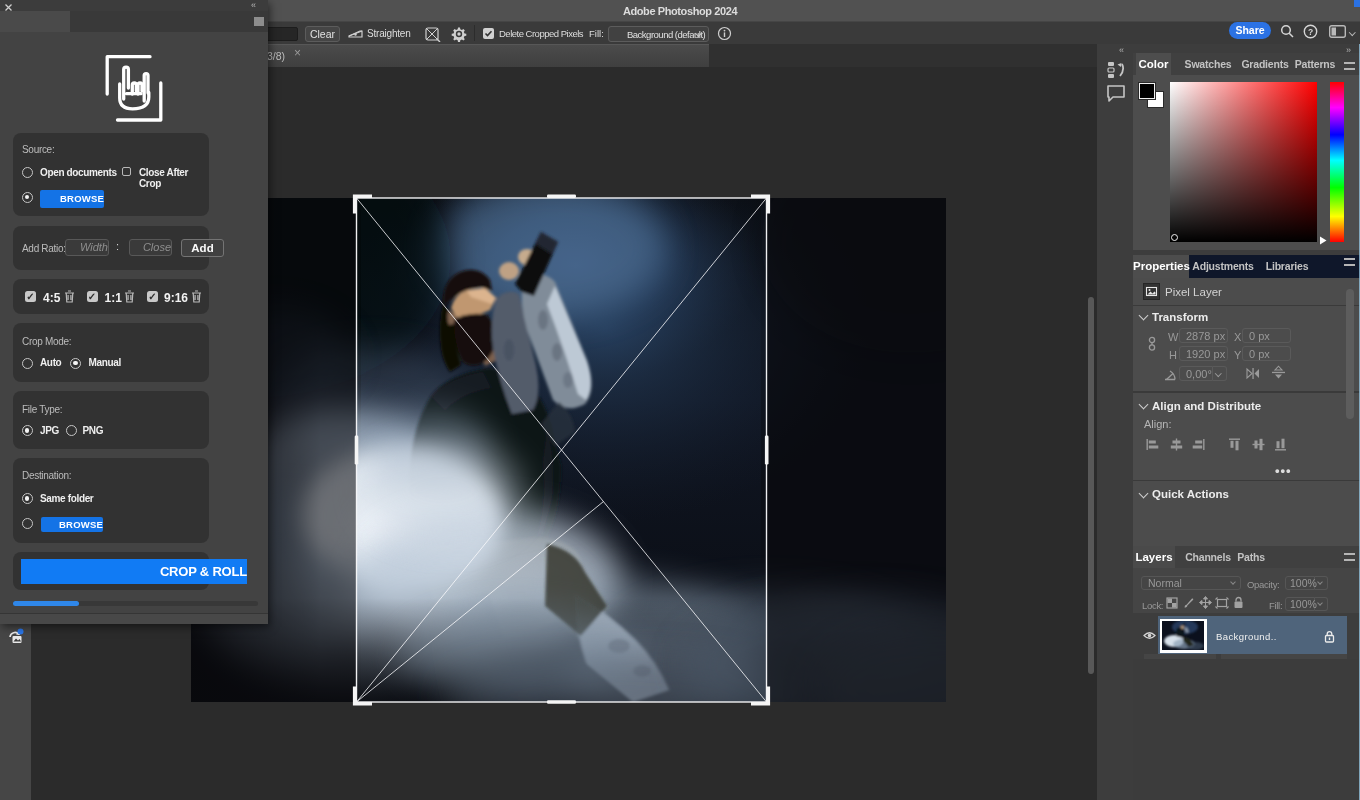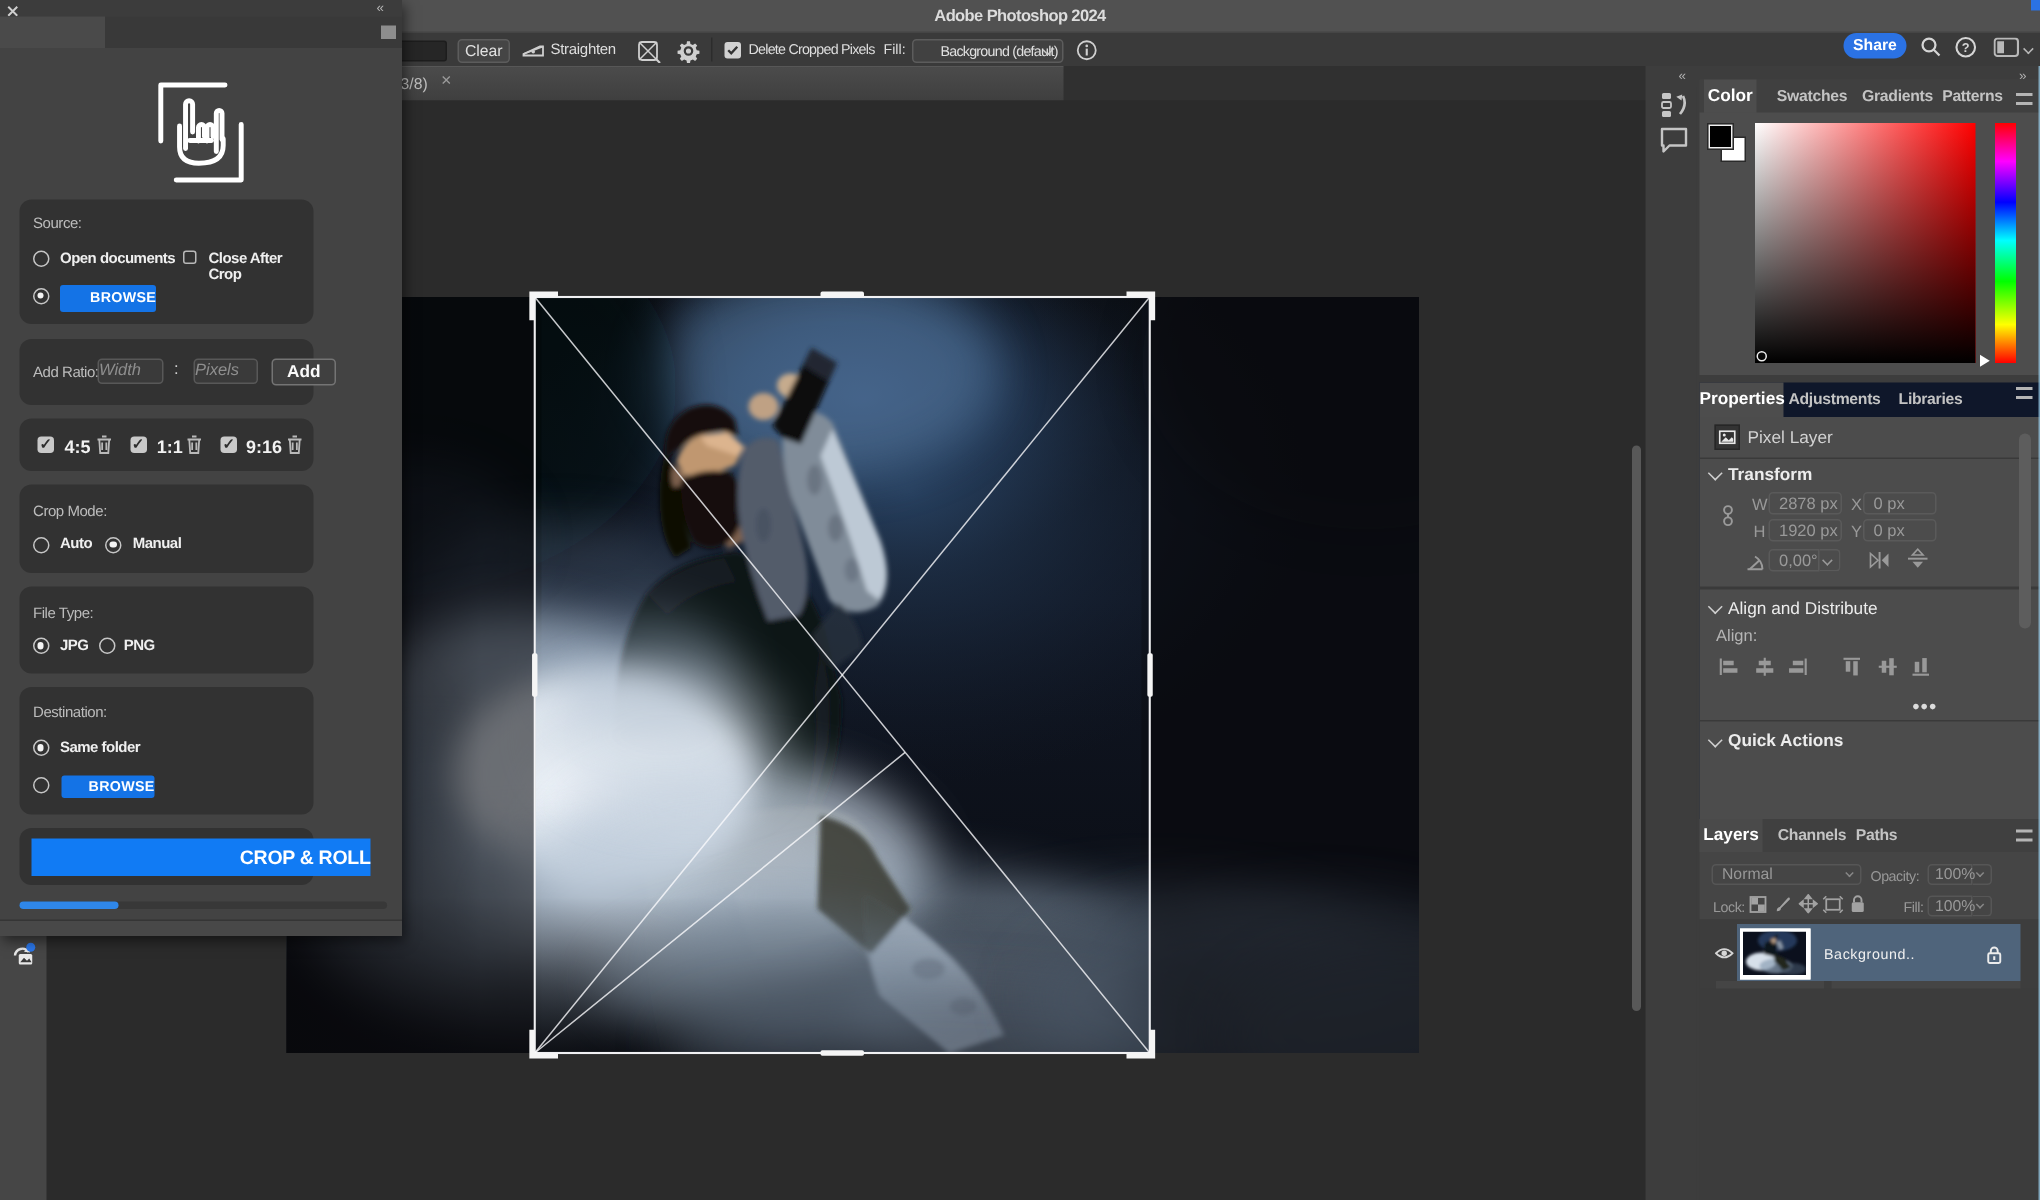--- a/index.html
+++ b/index.html
@@ -11,21 +11,21 @@
 #canvas{position:absolute;left:0;top:67px;width:1097px;height:733px;background:#2b2b2b}
 #leftstrip{position:absolute;left:0;top:622px;width:31px;height:178px;background:#464646;border-top:1px solid #333}
 #dock{position:absolute;left:1097px;top:44px;width:263px;height:756px;background:#3d3d3d}
 .sect{position:absolute;left:13px;width:196px;background:#323232;border-radius:8px}
 .stitle{position:absolute;left:9px;color:#bcbcbc;font-size:10px;letter-spacing:-.3px}
 .slabel{color:#efefef;font-size:10px;font-weight:600;letter-spacing:-.35px}
 .radio{position:absolute;width:11px;height:11px;border:1.5px solid #c6c6c6;border-radius:50%}
 .radio.on:after{content:"";position:absolute;left:2.2px;top:2.2px;width:4.6px;height:4.6px;background:#f4f4f4;border-radius:50%}
 .bluebtn{position:absolute;background:#1583ea;color:#fff;font-weight:bold;text-align:right;border-radius:2px}
 .cbx{position:absolute;width:11px;height:11px;background:#c9c9c9;border-radius:2.5px;color:#2d2d2d;font-size:10px;font-weight:bold;line-height:11px;text-align:center}
-.inp{position:absolute;border:1.5px solid #585858;border-radius:3px;background:#3a3a3a;color:#8e8e8e;font-size:11px;font-style:italic;text-align:left}
+.inp{position:absolute;border:1.5px solid #585858;border-radius:3px;background:#3a3a3a;color:#8e8e8e;font-size:11px;font-style:italic;text-align:right}
 .ptab{position:absolute;top:0;height:100%;color:#c3c3c3;font-size:10.5px;font-weight:600;letter-spacing:-.2px;text-align:center}
 .field{position:absolute;border:1.5px solid #5a5a5a;border-radius:3px;color:#999;font-size:11px;line-height:12px;padding:1px 0 0 6px}
 .glabel{color:#999;font-size:11px}
 .chev{display:inline-block;width:7px;height:7px;border-right:1.5px solid #999;border-bottom:1.5px solid #999;transform:rotate(45deg)}
 </style></head>
 <body>
 <div id="app">
 <div id="titlebar">Adobe Photoshop 2024</div>
 <div id="optionsbar">
  <div class="abs" style="left:262px;top:5px;width:36px;height:14px;background:#262626;border:1px solid #1d1d1d;border-radius:2px"></div>
@@ -308,21 +308,21 @@
           <path d="M14 2 L14 11 L9.5 6.5 Z" fill="#9a9a9a"></path>
         </svg>
   <svg class="abs" style="left:138px;top:110px" width="15" height="15" viewBox="0 0 15 15">
           <rect x="1" y="6.8" width="13" height="1.3" fill="#9a9a9a"></rect>
           <path d="M4 5 L11 5 L7.5 1.2 Z" fill="none" stroke="#9a9a9a" stroke-width="1.1"></path>
           <path d="M4 9.5 L11 9.5 L7.5 13.5 Z" fill="#9a9a9a"></path>
         </svg>
   <div class="abs" style="left:0;top:136px;width:227px;height:1.5px;background:#3a3a3a"></div>
   
   <span class="chev" style="position:absolute;left:7px;top:146px;border-color:#cfcfcf"></span>
-  <div class="abs" style="left:19px;top:144.5px;color:#ececec;font-size:11.5px;font-weight:normal">Align and Distribute</div>
+  <div class="abs" style="left:19px;top:144.5px;color:#ececec;font-size:11.5px;font-weight:bold">Align and Distribute</div>
   <div class="abs" style="left:11px;top:162.5px;color:#b5b5b5;font-size:11px">Align:</div>
   <g></g>
   <svg class="abs" style="left:13px;top:183px" width="13" height="13" viewBox="0 0 13 13">
           <rect x="0.5" y="1" width="1.4" height="11" fill="#999"></rect>
           <rect x="2.8" y="2.5" width="7" height="3" fill="#999"></rect>
           <rect x="2.8" y="7.5" width="9.5" height="3" fill="#999"></rect>
         </svg>
   <svg class="abs" style="left:37px;top:183px" width="13" height="13" viewBox="0 0 13 13">
           <rect x="5.8" y="0.5" width="1.4" height="12" fill="#999"></rect>
           <rect x="2.5" y="2.5" width="8" height="3" fill="#999"></rect>
@@ -465,21 +465,21 @@
   <div class="abs" style="left:108.5px;top:34px;width:9px;height:9px;border:1.5px solid #b9b9b9;border-radius:2px"></div>
   <div class="abs slabel" style="left:126px;top:33.5px">Close After Crop</div>
   <div class="radio on" style="left:8.5px;top:58.5px"></div>
   <div class="bluebtn" style="left:27px;top:57px;width:64px;height:18px;font-size:9.5px;line-height:18px;letter-spacing:.2px;background:#1473e6">BROWSE</div>
  </div>
 
  <div class="sect" style="top:226px;height:44px">
   <div class="stitle" style="top:16.5px">Add Ratio:</div>
   <div class="inp" style="left:52px;top:13px;width:44px;height:17px;line-height:14px">Width</div>
   <div class="abs" style="left:103px;top:14px;color:#cfcfcf;font-size:11px">:</div>
-  <div class="inp" style="left:116px;top:13px;width:43px;height:17px;line-height:14px">Pixels</div>
+  <div class="inp" style="left:116px;top:13px;width:43px;height:17px;line-height:14px">Close</div>
   <div class="abs" style="left:168px;top:12.5px;width:43px;height:18.5px;background:#404040;border:1.5px solid #747474;border-radius:3px;color:#fafafa;font-size:11.5px;font-weight:bold;text-align:center;line-height:16px">Add</div>
  </div>
 
  <div class="sect" style="top:279px;height:35px">
   <div class="cbx" style="left:12px;top:12px">✓</div>
   <div class="abs" style="left:30px;top:11.5px;color:#f2f2f2;font-size:12px;font-weight:bold">4:5</div>
   <svg class="abs tr" style="left:51px;top:11px" width="11" height="13" viewBox="0 0 11 13">
           <g stroke="#b9b9b9" stroke-width="1.2" fill="none">
             <path d="M1 3 H10 M2.2 3 L2.8 12 H8.2 L8.8 3 M4 1 H7 M4.1 5 V10 M6.9 5 V10"></path>
           </g>

